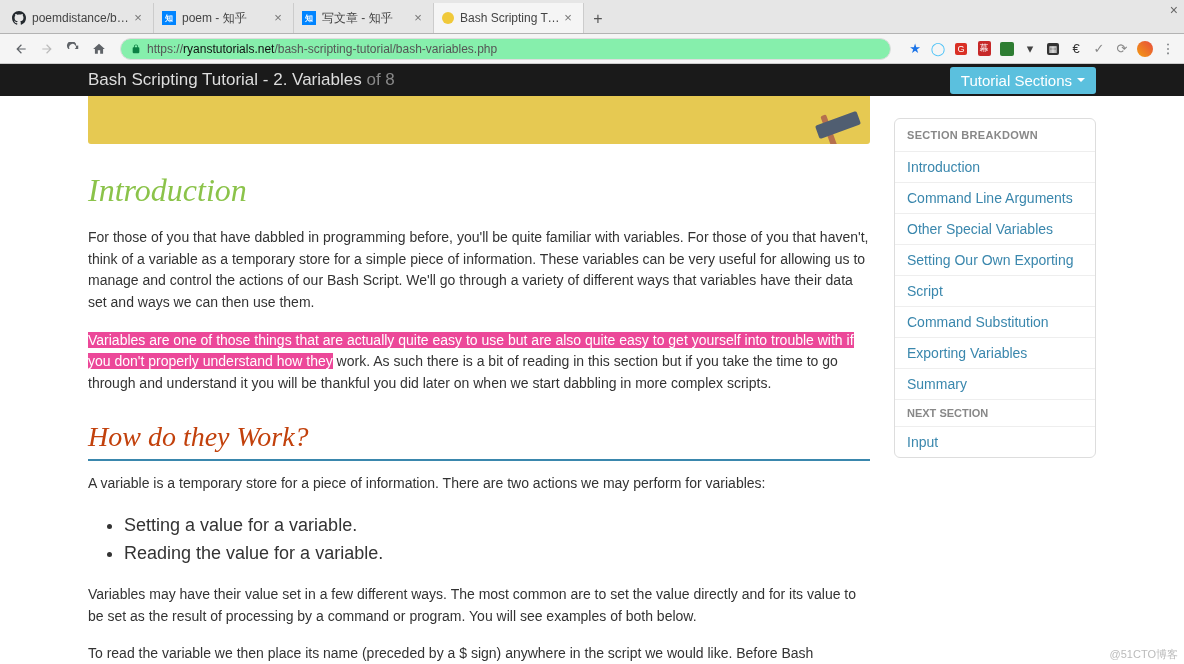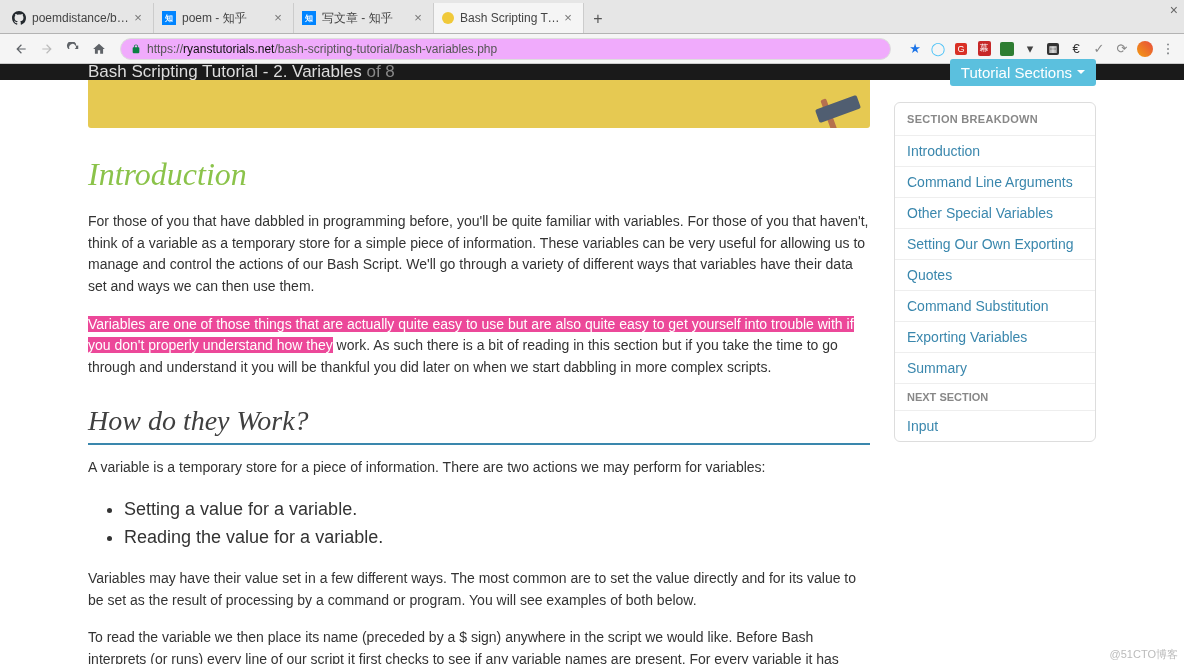--- a/index.html
+++ b/index.html
@@ -12,45 +12,45 @@
 .tab-favicon { width: 14px; height: 14px; margin-right: 6px; flex-shrink: 0; display: flex; align-items: center; justify-content: center; font-size: 10px; }
 .tab-title { font-size: 12px; color: #444; white-space: nowrap; overflow: hidden; text-overflow: ellipsis; flex: 1; }
 .tab-close { width: 14px; height: 14px; color: #777; font-size: 13px; text-align: center; line-height: 14px; flex-shrink: 0; }
 .new-tab { width: 28px; height: 28px; display: flex; align-items: center; justify-content: center; color: #555; font-size: 16px; cursor: pointer; }
 .chrome-close { position: absolute; right: 6px; top: 2px; color: #666; font-size: 14px; cursor: pointer; }
 
 
 .toolbar { background: #f5f5f5; height: 30px; display: flex; align-items: center; padding: 0 8px; border-bottom: 1px solid #ccc; }
 .nav-btn { width: 20px; height: 20px; color: #5f6368; display: flex; align-items: center; justify-content: center; cursor: pointer; margin: 0 3px; }
 .nav-btn.disabled { color: #bbb; }
-.url-bar { flex: 1; background: #f0abfc; border: 1px solid #ddd; border-radius: 14px; height: 22px; margin: 0 8px; display: flex; align-items: center; padding: 0 10px; font-size: 12px; color: #333; }
+.url-bar { flex: 1; background: #86efac; border: 1px solid #ddd; border-radius: 14px; height: 22px; margin: 0 8px; display: flex; align-items: center; padding: 0 10px; font-size: 12px; color: #333; }
 .url-lock { color: #0b8043; margin-right: 6px; font-size: 11px; }
 .url-text { color: #555; }
 .url-text .domain { color: #111; }
 .ext-icons { display: flex; align-items: center; gap: 7px; margin-left: 8px; }
 .ext-icon { width: 16px; height: 16px; display: flex; align-items: center; justify-content: center; font-size: 13px; }
 
 
-.site-header { background: #1a1a1a; height: 16px; display: flex; align-items: center; padding: 0 0; }
+.site-header { background: #1a1a1a; height: 32px; display: flex; align-items: center; padding: 0 0; }
 .header-inner { width: 1024px; margin: 0 auto; display: flex; align-items: center; padding: 0 8px; }
 .page-title { color: #ddd; font-size: 17px; font-weight: 400; }
 .page-title .muted { color: #888; }
 .tutorial-btn { margin-left: auto; background: #5bc0de; color: #fff; padding: 5px 11px; border-radius: 3px; font-size: 15px; cursor: pointer; display: flex; align-items: center; }
 .tutorial-btn .caret { margin-left: 5px; width: 0; height: 0; border-left: 4px solid transparent; border-right: 4px solid transparent; border-top: 4px solid #fff; }
 
 
 .container { width: 1024px; margin: 0 auto; display: flex; gap: 24px; padding: 0 8px; }
 .main { flex: 1; padding-bottom: 40px; }
 .hero { background: #e6c952; height: 48px; border-radius: 0 0 3px 3px; position: relative; overflow: hidden; }
 .hammer { position: absolute; right: 10px; bottom: -8px; }
 .hammer-head { width: 44px; height: 14px; background: #505e71; border-radius: 2px; transform: rotate(-20deg); position: absolute; right: 0; bottom: 20px; }
 .hammer-handle { width: 6px; height: 46px; background: #b5704e; transform: rotate(-20deg); position: absolute; right: 26px; bottom: -8px; border-radius: 2px; }
 
 h1.intro { font-family: "Comic Sans MS", cursive; font-weight: 400; color: #8bc34a; font-style: italic; font-size: 32px; margin: 28px 0 18px; }
-h1.how { font-family: "Comic Sans MS", cursive; font-weight: 400; font-style: italic; color: #404040; font-size: 28px; margin: 26px 0 12px; border-bottom: 2px solid #3a87ad; padding-bottom: 6px; }
+h1.how { font-family: "Comic Sans MS", cursive; font-weight: 400; font-style: italic; color: #c2410c; font-size: 28px; margin: 26px 0 12px; border-bottom: 2px solid #3a87ad; padding-bottom: 6px; }
 
 .main p { font-size: 14px; line-height: 1.55; color: #333; margin-bottom: 16px; }
 .main ul { margin: 0 0 16px 36px; }
 .main li { font-size: 18px; line-height: 1.6; color: #333; }
 .hl { background: #ec4899; color: #fff; }
 
 
 .sidebar { width: 202px; margin-top: 22px; }
 .panel { border: 1px solid #ddd; border-radius: 6px; }
 .panel-heading { padding: 10px 12px; font-size: 11px; font-weight: bold; color: #888; letter-spacing: .3px; }
@@ -192,21 +192,21 @@
 
   </div>
 
   <div class="sidebar">
     <div class="panel">
       <div class="panel-heading">SECTION BREAKDOWN</div>
       <a>Introduction</a>
       <a>Command Line Arguments</a>
       <a>Other Special Variables</a>
       <a>Setting Our Own Exporting</a>
-      <a>Quotes</a>
+      <a>Script</a>
       <a>Command Substitution</a>
       <a>Exporting Variables</a>
       <a>Summary</a>
       <div class="section-label">NEXT SECTION</div>
       <a>Input</a>
     </div>
   </div>
 </div>
 
 <div class="watermark">@51CTO博客</div>

